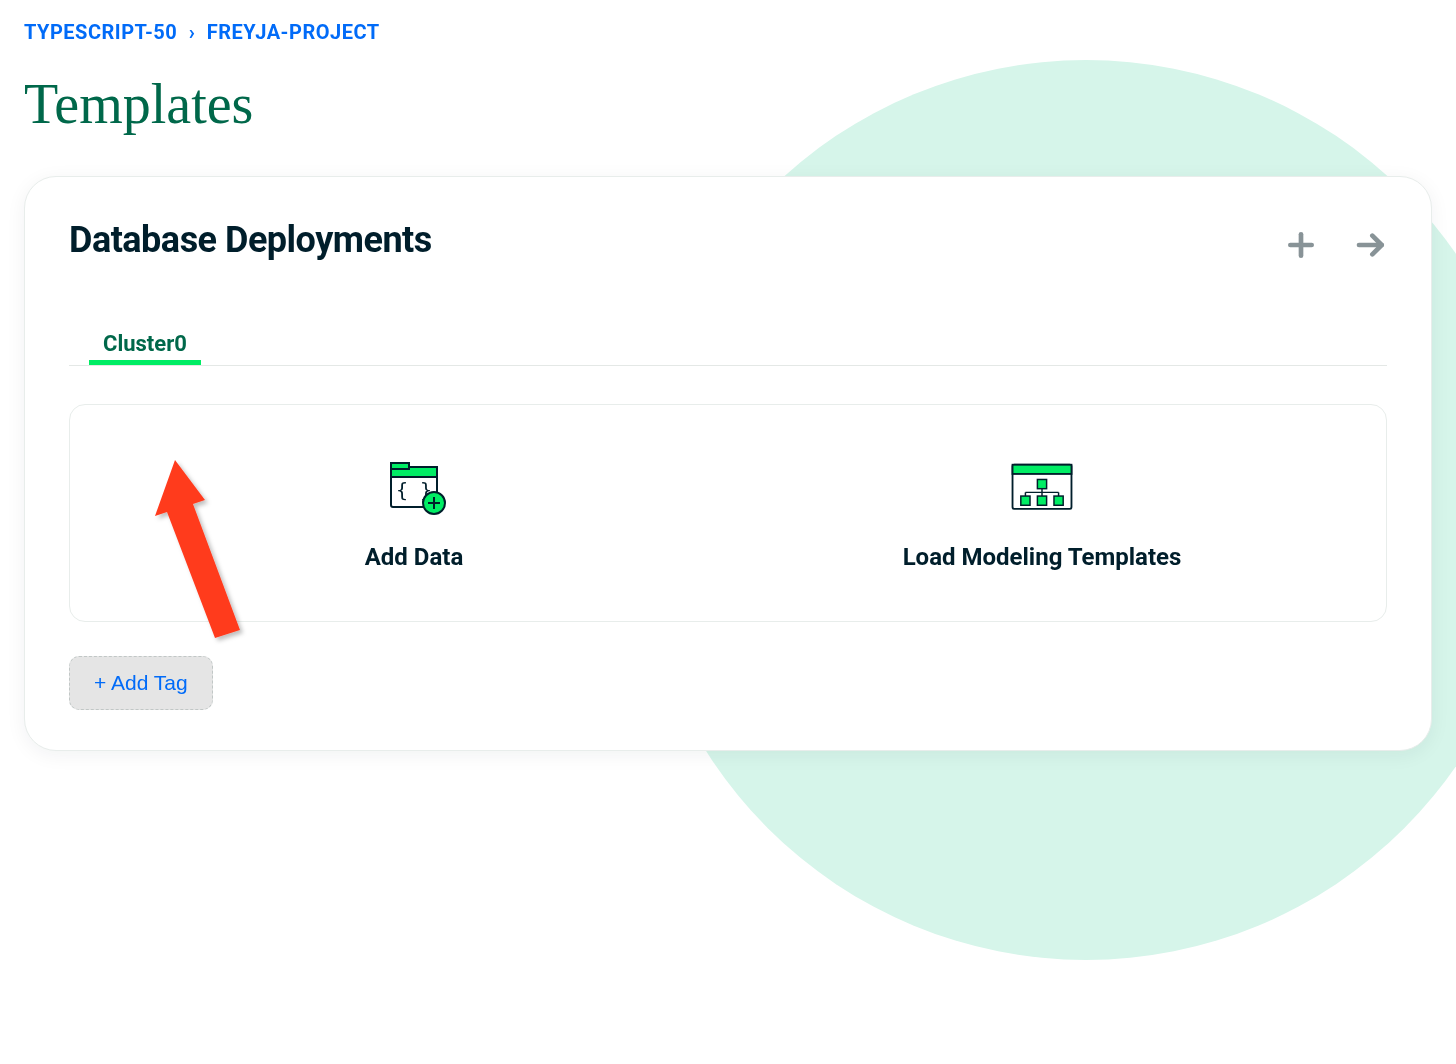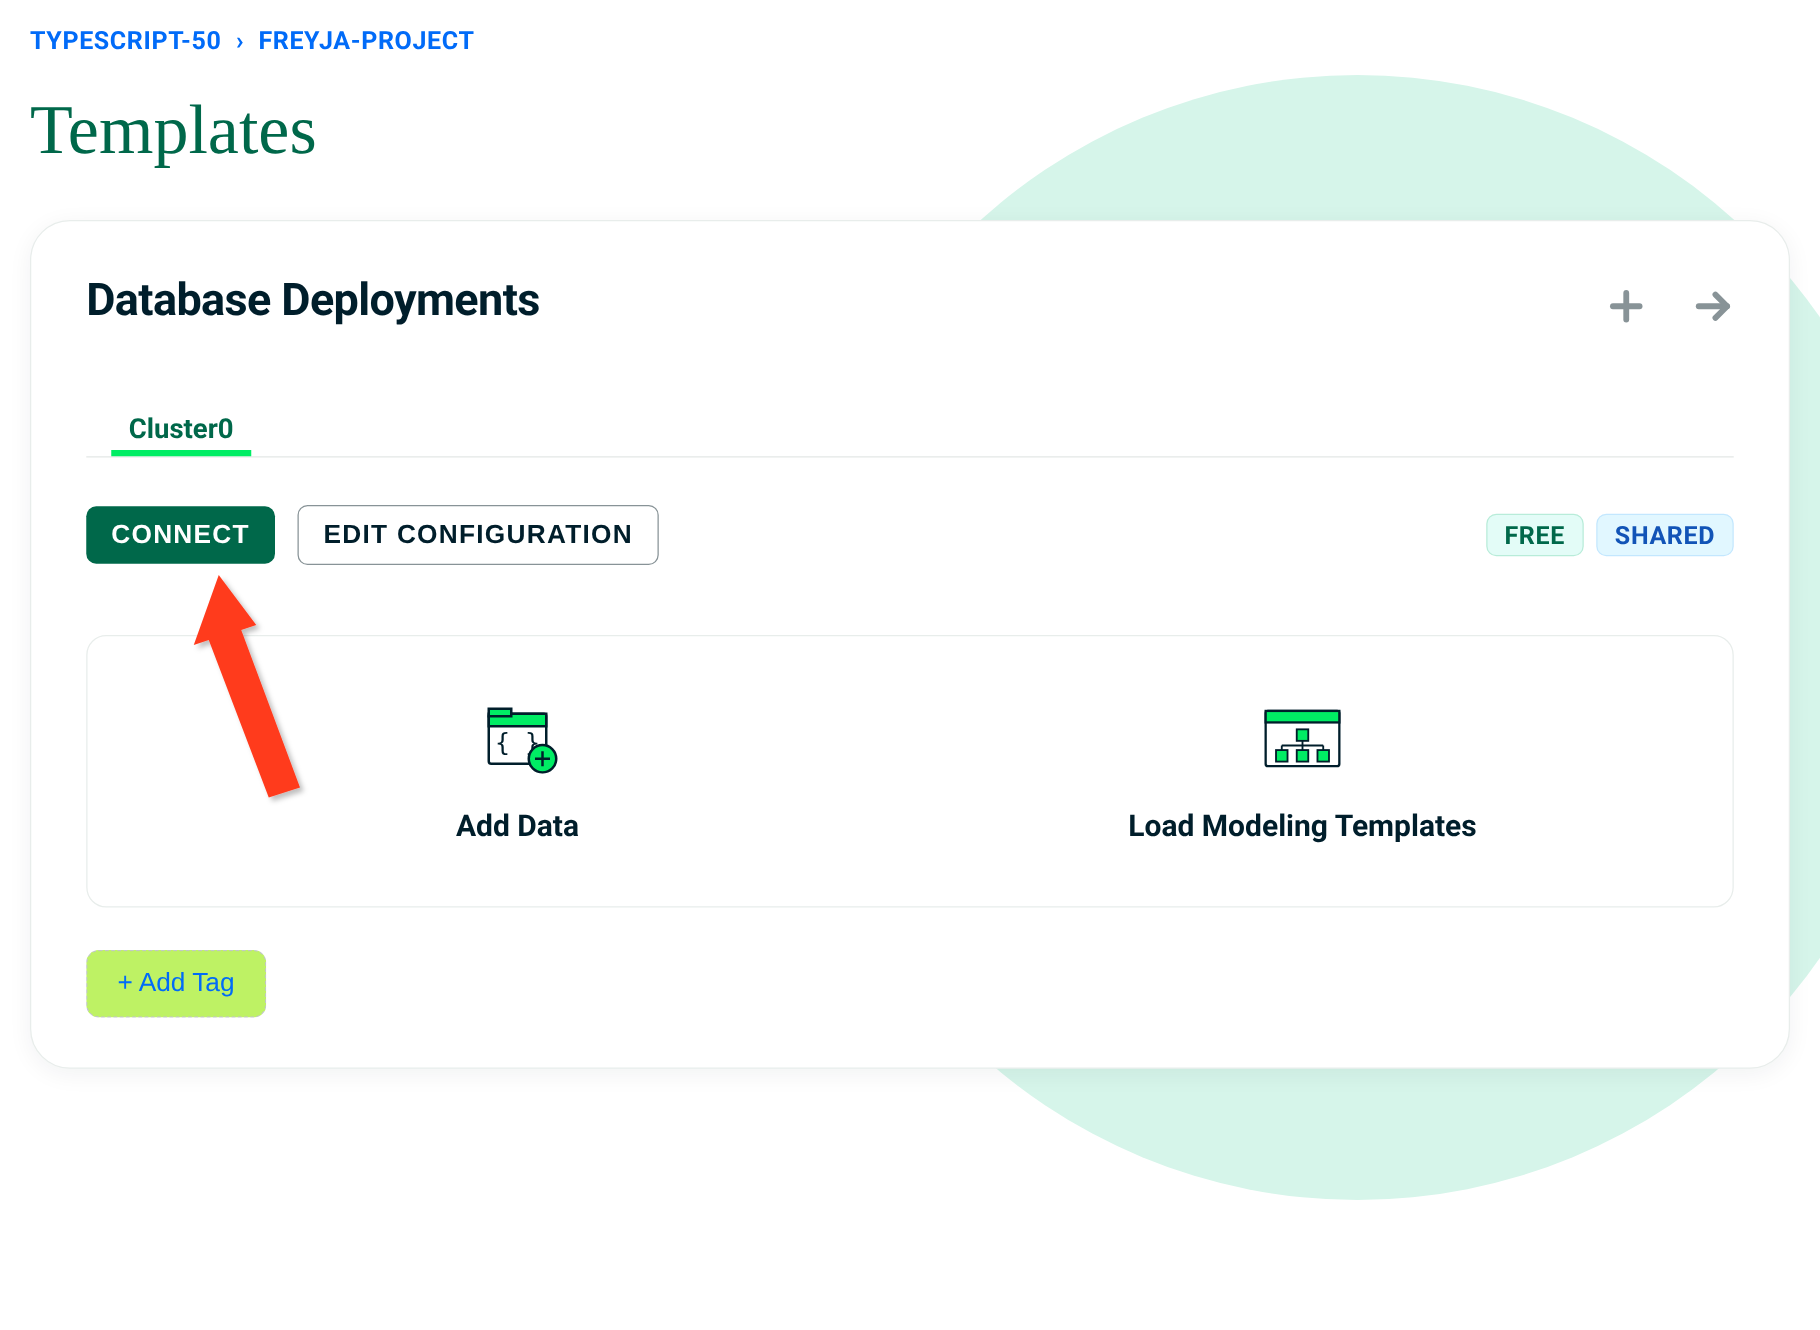--- a/index.html
+++ b/index.html
@@ -120,21 +120,21 @@
       flex-direction: column;
       align-items: center;
       gap: 28px;
       cursor: pointer;
       flex: 1;
     }
     .option-icon { width: 70px; height: 60px; display: flex; align-items: center; justify-content: center; }
     .option-label { font-size: 24px; font-weight: 700; color: #001e2b; }
     .add-tag-btn {
       border: 1.5px dashed #c1c7c6;
-      background: #bef264;
+      background: #e5e5e5;
       color: #016bf8;
       font-size: 21px;
       font-weight: 500;
       padding: 14px 24px;
       border-radius: 10px;
       cursor: pointer;
       text-align: center;
     }
     .callout-arrow {
       position: absolute;
@@ -174,30 +174,20 @@
               <polyline points="13 5 20 12 13 19"></polyline>
           </svg>
         </div>
       </div>
     </div>
 
     <div class="tabs-row">
       <div class="tab">Cluster0</div>
     </div>
 
-    <div class="action-row">
-      <div class="action-buttons">
-        <button class="btn btn-primary">CONNECT</button>
-        <button class="btn btn-secondary">EDIT CONFIGURATION</button>
-      </div>
-      <div class="badges">
-        <span class="badge badge-free">FREE</span>
-        <span class="badge badge-shared">SHARED</span>
-      </div>
-    </div>
 
     <div class="options-panel">
       <div class="option">
         <div class="option-icon">
           <svg width="70" height="60" viewBox="0 0 70 60">
             <rect x="12" y="12" width="46" height="40" rx="2" fill="#fff" stroke="#001e2b" stroke-width="2"></rect>
             <rect x="12" y="12" width="46" height="10" fill="#00ed64" stroke="#001e2b" stroke-width="2"></rect>
             <rect x="12" y="8" width="18" height="6" fill="#00ed64" stroke="#001e2b" stroke-width="2"></rect>
             <text x="35" y="42" font-size="20" text-anchor="middle" fill="#001e2b" font-family="monospace">{ }</text>
             <circle cx="55" cy="48" r="11" fill="#00ed64" stroke="#001e2b" stroke-width="2"></circle>

